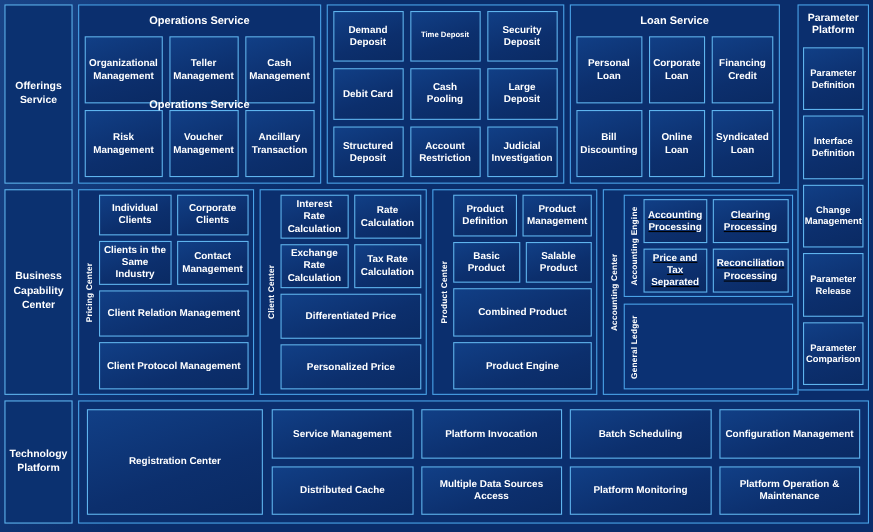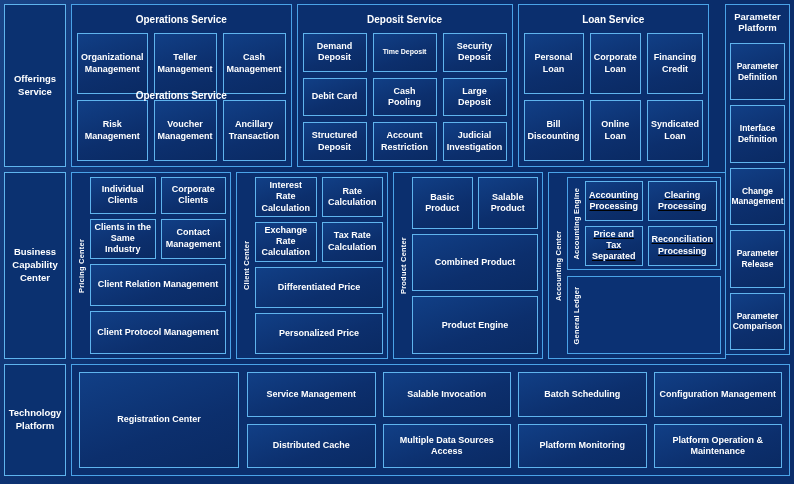--- a/index.html
+++ b/index.html
@@ -227,21 +227,20 @@
         <div class="cell">Teller Management</div>
         <div class="cell">Cash Management</div>
         <div class="cell">Risk Management</div>
         <div class="cell">Voucher Management</div>
         <div class="cell">Ancillary Transaction</div>
       </div>
       <div class="ghost-title">Operations Service</div>
     </div>
 
     <div class="panel dep-panel">
-      <div class="panel-title">Deposit Service</div>
       <div class="grid g3 dep-grid">
         <div class="cell">Demand Deposit</div>
         <div class="cell small">Time Deposit</div>
         <div class="cell">Security Deposit</div>
         <div class="cell">Debit Card</div>
         <div class="cell">Cash Pooling</div>
         <div class="cell">Large Deposit</div>
         <div class="cell">Structured Deposit</div>
         <div class="cell">Account Restriction</div>
         <div class="cell">Judicial Investigation</div>
@@ -294,20 +293,24 @@
         </div>
         <div class="cell vfull">Differentiated Price</div>
         <div class="cell vfull">Personalized Price</div>
       </div>
     </div>
 
     <div class="vgroup product-group">
       <div class="vlabel">Product Center</div>
       <div class="vbody">
         <div class="vrow2">
+          <div class="cell">Product Definition</div>
+          <div class="cell">Product Management</div>
+        </div>
+        <div class="vrow2">
           <div class="cell">Basic Product</div>
           <div class="cell">Salable Product</div>
         </div>
         <div class="cell vfull">Combined Product</div>
         <div class="cell vfull">Product Engine</div>
       </div>
     </div>
 
     <div class="vgroup acct-group" style="margin-right:81px;">
       <div class="vlabel">Accounting Center</div>
@@ -332,21 +335,21 @@
   </div>
 
   <div class="band bottom">
 
     <div class="rail">Technology Platform</div>
 
     <div class="tech-panel">
       <div class="cell reg-cell">Registration Center</div>
       <div class="tech-cols">
         <div class="cell">Service Management</div>
-        <div class="cell">Salable Invocation</div>
+        <div class="cell">Platform Invocation</div>
         <div class="cell">Batch Scheduling</div>
         <div class="cell">Configuration Management</div>
         <div class="cell">Distributed Cache</div>
         <div class="cell">Multiple Data Sources Access</div>
         <div class="cell">Platform Monitoring</div>
         <div class="cell">Platform Operation &amp; Maintenance</div>
       </div>
     </div>
   </div>
 

